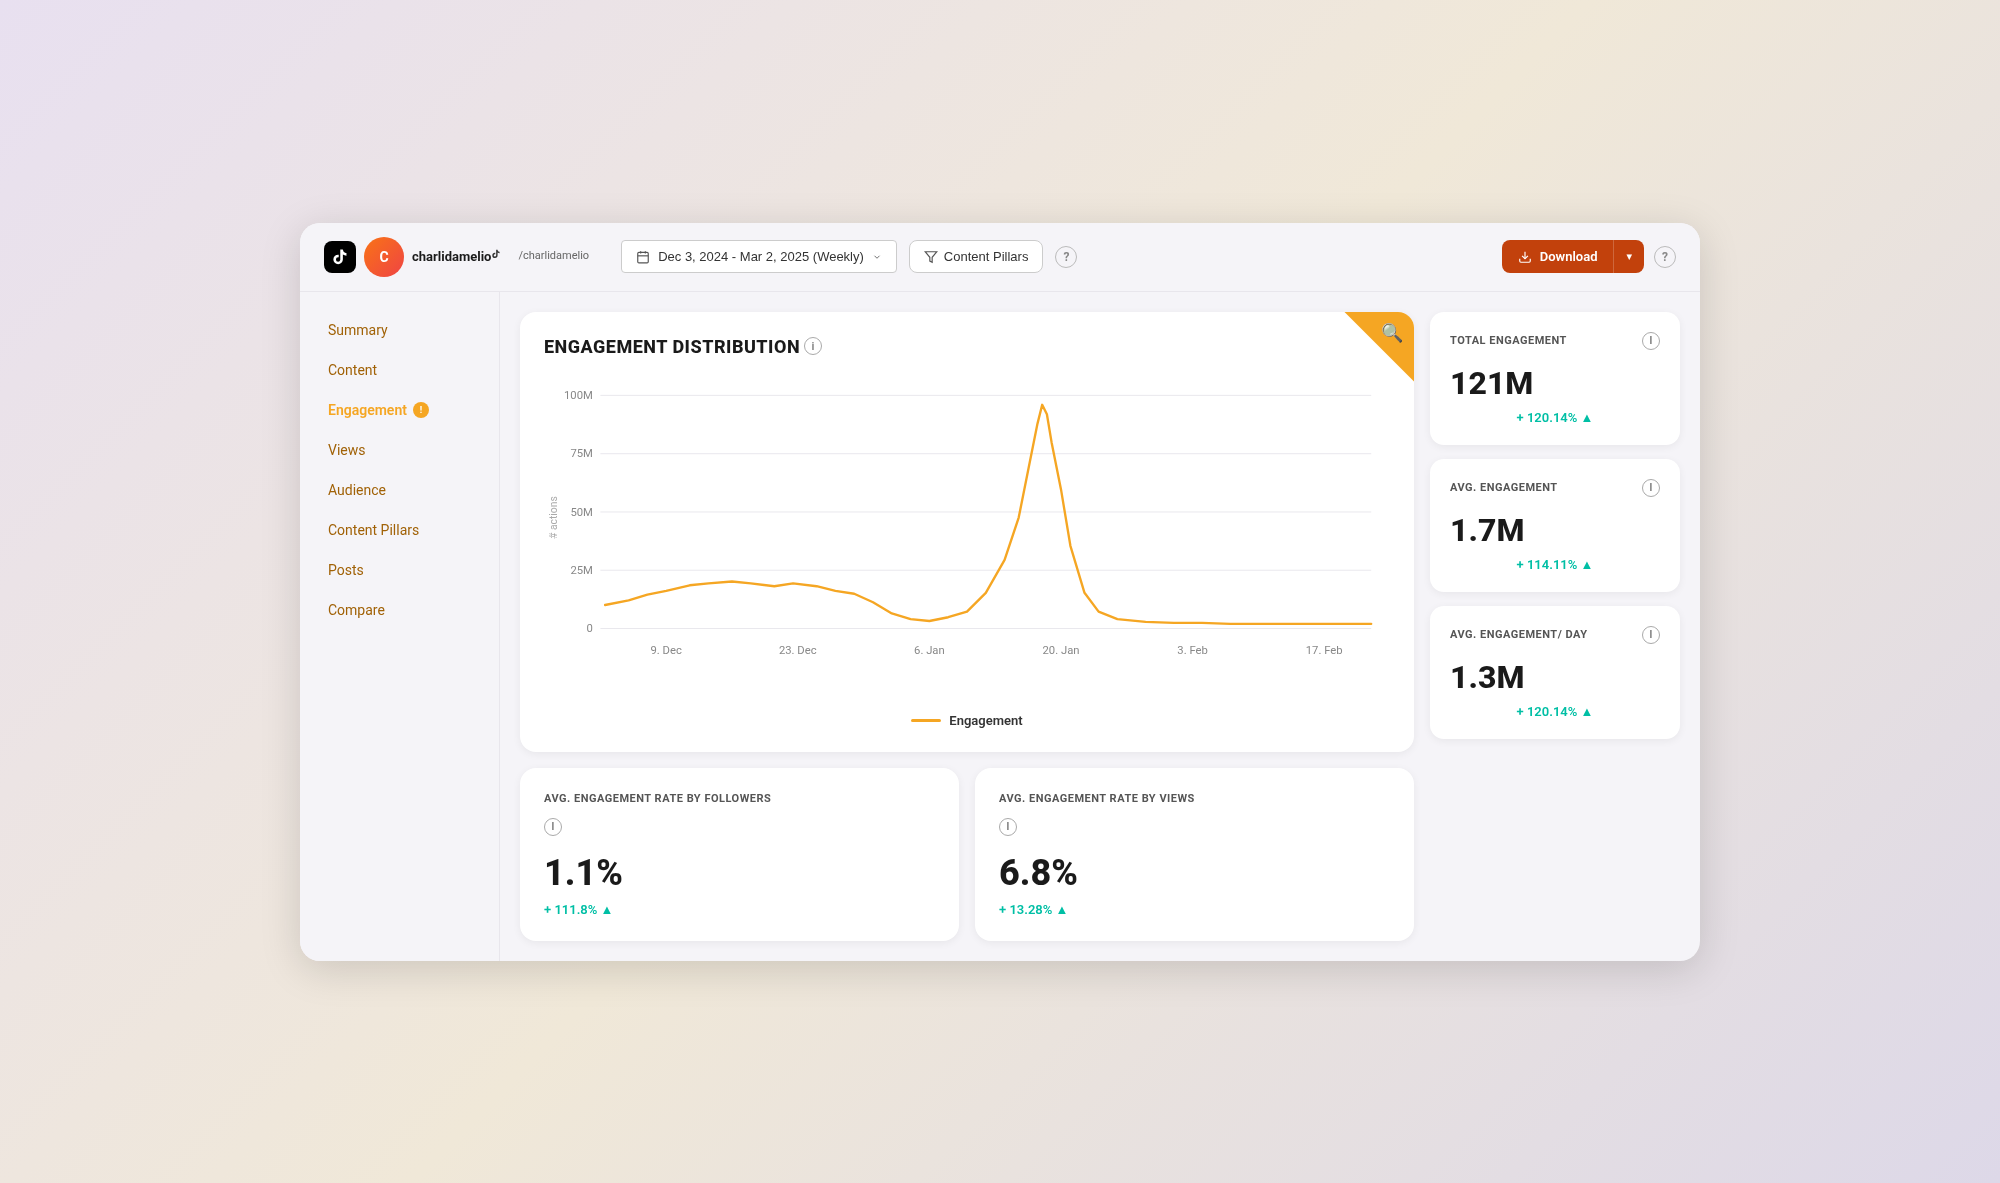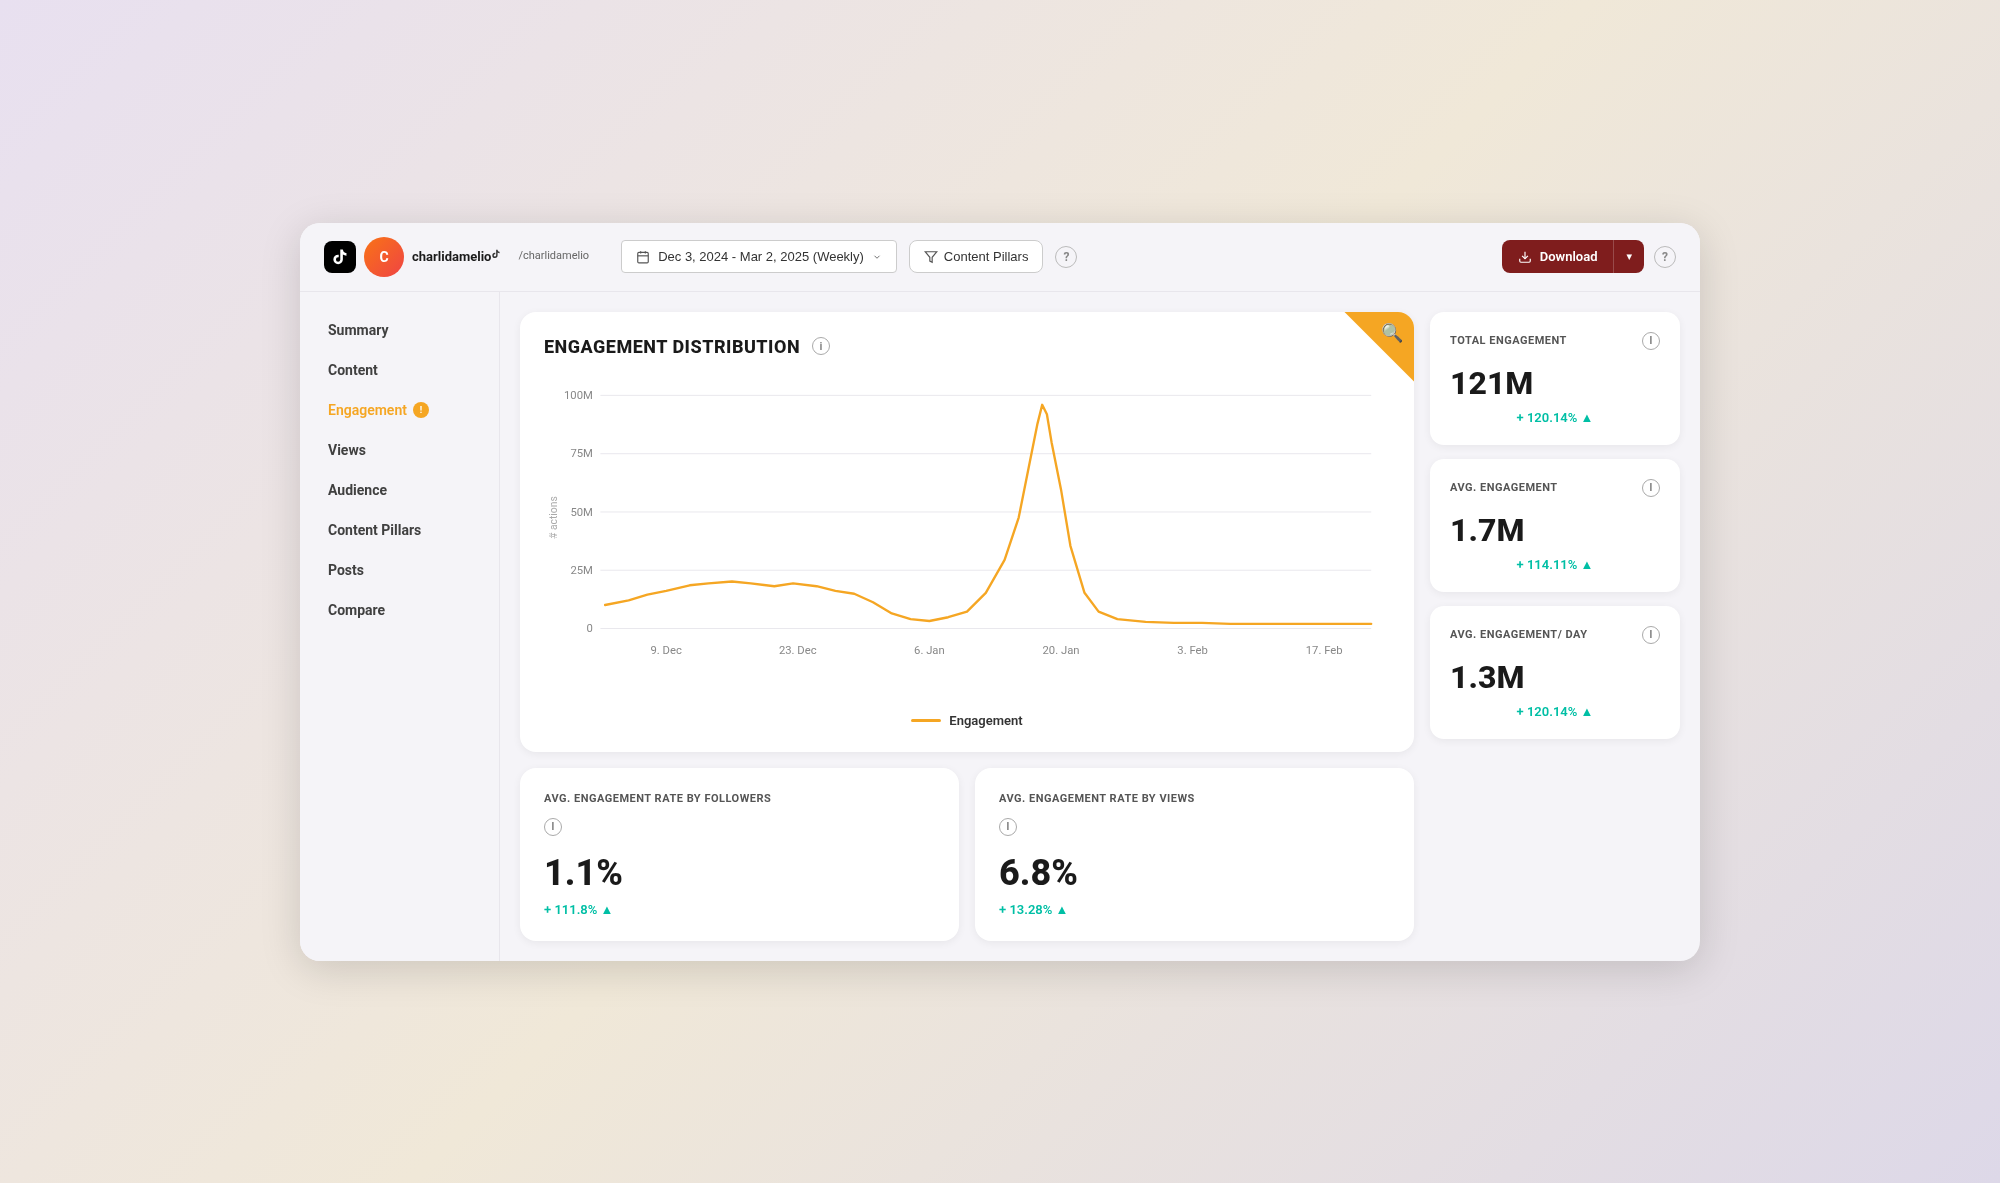--- a/index.html
+++ b/index.html
@@ -126,21 +126,21 @@
     .top-bar-right {
       display: flex;
       align-items: center;
       gap: 10px;
       margin-left: auto;
     }
     .download-btn {
       display: flex;
       align-items: center;
       gap: 0;
-      background: #7f1d1d;
+      background: #c2410c;
       border-radius: 8px;
       overflow: hidden;
       cursor: pointer;
     }
     .download-btn-main {
       display: flex;
       align-items: center;
       gap: 8px;
       padding: 9px 16px;
       color: white;
@@ -161,28 +161,27 @@
     .sidebar {
       width: 200px;
       background: #f5f4f8;
       padding: 20px 16px;
       flex-shrink: 0;
       border-right: 1px solid #e8e6ec;
     }
     .sidebar-item {
       padding: 10px 12px;
       font-size: 14px;
-      color: #404040;
+      color: #a16207;
       border-radius: 8px;
       cursor: pointer;
       margin-bottom: 4px;
       display: flex;
       align-items: center;
       gap: 6px;
-      font-weight: bold;
     }
     .sidebar-item.active {
       color: #f5a623;
       font-weight: 600;
     }
     .sidebar-item .badge {
       width: 16px;
       height: 16px;
       border-radius: 50%;
       background: #f5a623;
@@ -209,21 +208,21 @@
     .chart-card {
       background: white;
       border-radius: 16px;
       padding: 24px;
       position: relative;
       box-shadow: 0 2px 8px rgba(0,0,0,0.06);
     }
     .chart-header {
       display: flex;
       align-items: center;
-      gap: 12px;
+      gap: 4px;
     }
     .chart-title {
       font-size: 18px;
       font-weight: 800;
       color: #1a1a1a;
       letter-spacing: 0.5px;
     }
     .info-icon {
       width: 18px;
       height: 18px;

